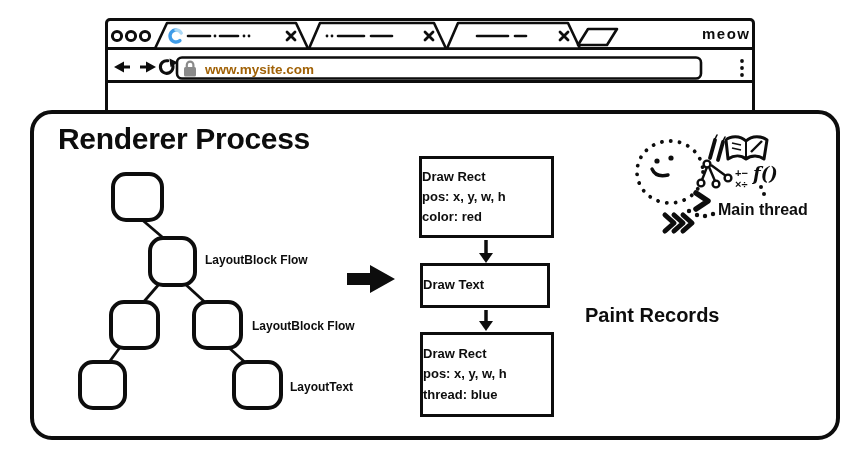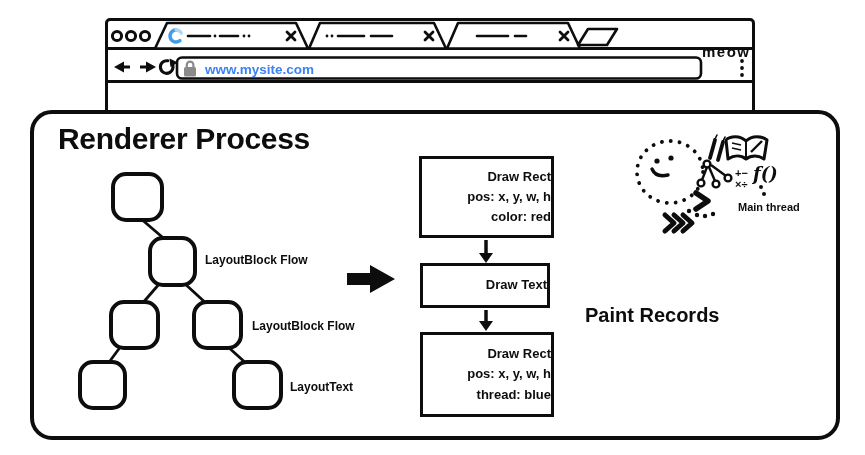--- a/index.html
+++ b/index.html
@@ -2,34 +2,34 @@
 <html><head>
 <meta charset="utf-8">
 <style>
   html,body{margin:0;padding:0;background:#fff;}
   .stage{position:relative;width:865px;height:455px;background:#fff;overflow:hidden;
          font-family:"Liberation Sans",sans-serif;color:#0d0d0d;}
   
   .browser{position:absolute;left:105px;top:18px;width:650px;height:104px;
            border:3px solid #0d0d0d;border-radius:5px;background:#fff;box-sizing:border-box;z-index:1;}
   .browser svg{position:absolute;left:0;top:0;}
-  .brand{position:absolute;left:594px;top:22px;font-size:15px;font-weight:700;
+  .brand{position:absolute;left:594px;top:4px;font-size:15px;font-weight:700;
          letter-spacing:1.5px;color:#0d0d0d;}
-  .url-text{position:absolute;left:97px;top:41px;font-size:13.5px;font-weight:700;color:#3b82f6;}
+  .url-text{position:absolute;left:97px;top:41px;font-size:13.5px;font-weight:700;color:#a16207;}
   
   .mainbox{position:absolute;left:30px;top:110px;width:810px;height:330px;background:#fff;
            border:4px solid #0d0d0d;border-radius:22px;box-sizing:border-box;z-index:2;}
   .mainbox svg{position:absolute;left:0;top:0;}
   .title{position:absolute;left:24px;top:8px;font-size:30px;font-weight:700;letter-spacing:-0.3px;}
   .tree-label{position:absolute;font-size:12px;font-weight:700;white-space:nowrap;}
   .paint-title{position:absolute;left:551px;top:190px;font-size:20px;font-weight:700;}
   .record{position:absolute;border:3.5px solid #0d0d0d;background:#fff;box-sizing:border-box;
-          display:flex;flex-direction:column;align-items:flex-end;justify-content:center;
+          display:flex;flex-direction:column;align-items:flex-start;justify-content:center;
           font-size:13px;font-weight:700;line-height:1.55;text-align:center;}
-  .mt-label{position:absolute;left:704px;top:87px;font-size:11px;font-weight:700;}
+  .mt-label{position:absolute;left:684px;top:87px;font-size:16px;font-weight:700;}
   .ink{stroke:#0d0d0d;}
 </style>
 </head>
 <body>
 
 <div class="stage">
 
   <div class="browser">
     <svg width="644" height="98" viewBox="0 0 644 98">
 

